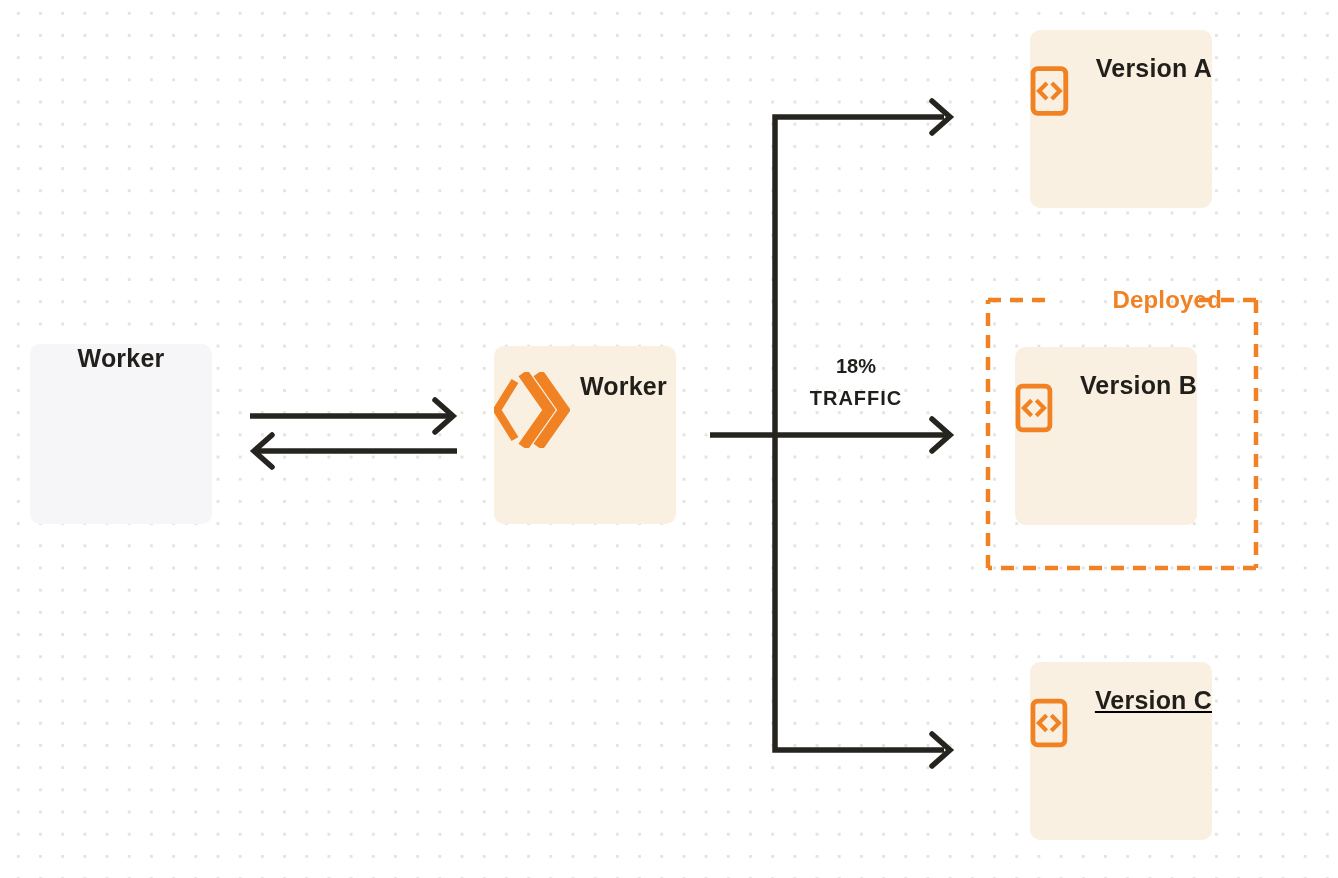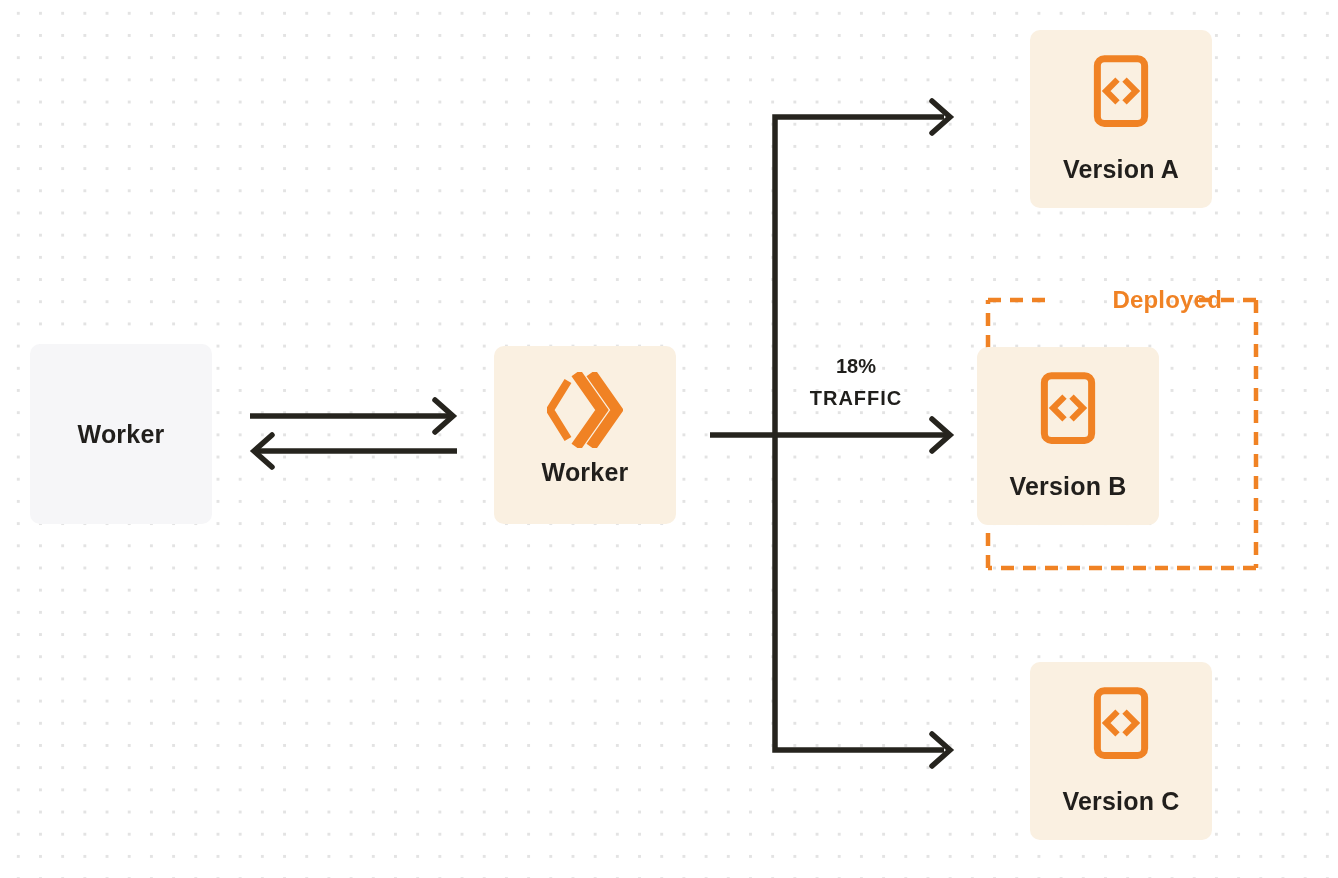--- a/index.html
+++ b/index.html
@@ -22,22 +22,21 @@
     position: absolute;
     left: 0; top: 0;
     width: 1338px;
     height: 878px;
     pointer-events: none;
   }
   .node {
     position: absolute;
     border-radius: 10px;
     display: flex;
-    flex-direction: column;
-    align-items: center;
+    flex-direction: row;
   }
   .node .label {
     font-weight: 700;
     font-size: 25px;
     color: #211f1c;
     letter-spacing: 0.2px;
     white-space: nowrap;
   }
   .node-client {
     left: 30px; top: 344px;
@@ -54,22 +53,22 @@
     gap: 10px;
   }
   .node-version {
     width: 182px; height: 178px;
     background: #faf0e1;
     padding-top: 24px;
     box-sizing: border-box;
     gap: 27px;
   }
   .node-version-a { left: 1030px; top: 30px; }
-  .node-version-b { left: 977px; top: 347px; border-radius: 11px; }
-  .node-version-c { left: 1030px; top: 662px; }
+  .node-version-b { left: 1015px; top: 347px; border-radius: 11px; }
+  .node-version-c { left: 1030px; top: 662px; text-decoration: underline; }
 
   .traffic-label {
     position: absolute;
     left: 772px; top: 350px;
     width: 168px;
     text-align: center;
     font-weight: 700;
     font-size: 20px;
     line-height: 32px;
     color: #1f1e1b;

